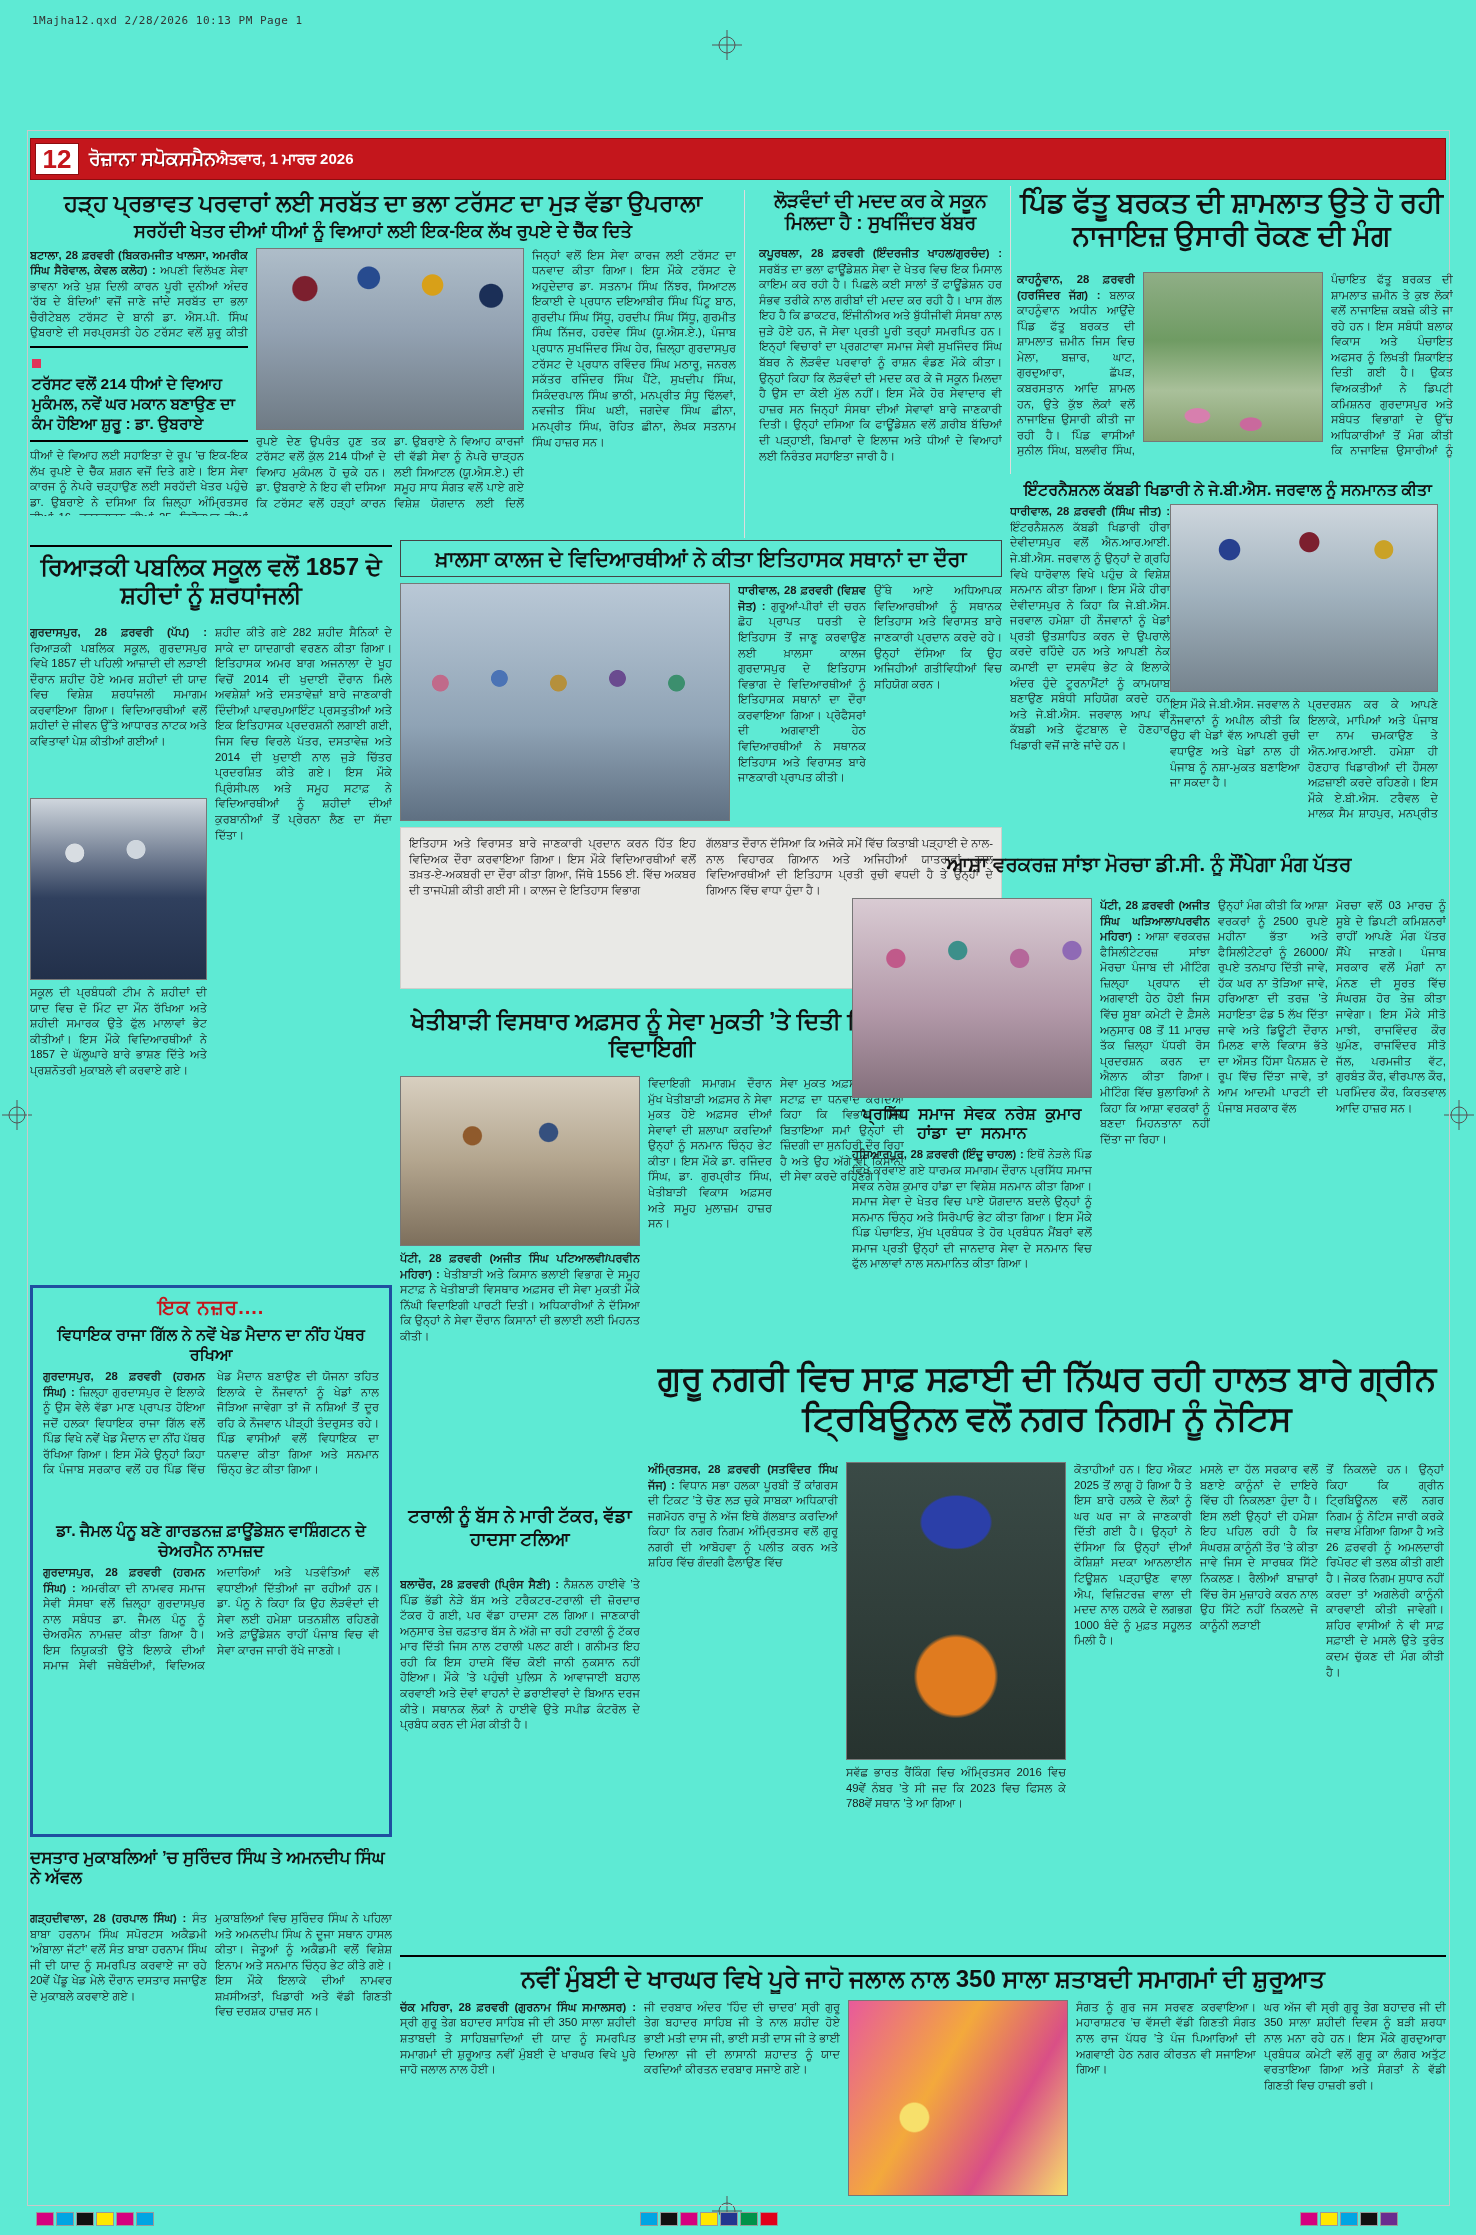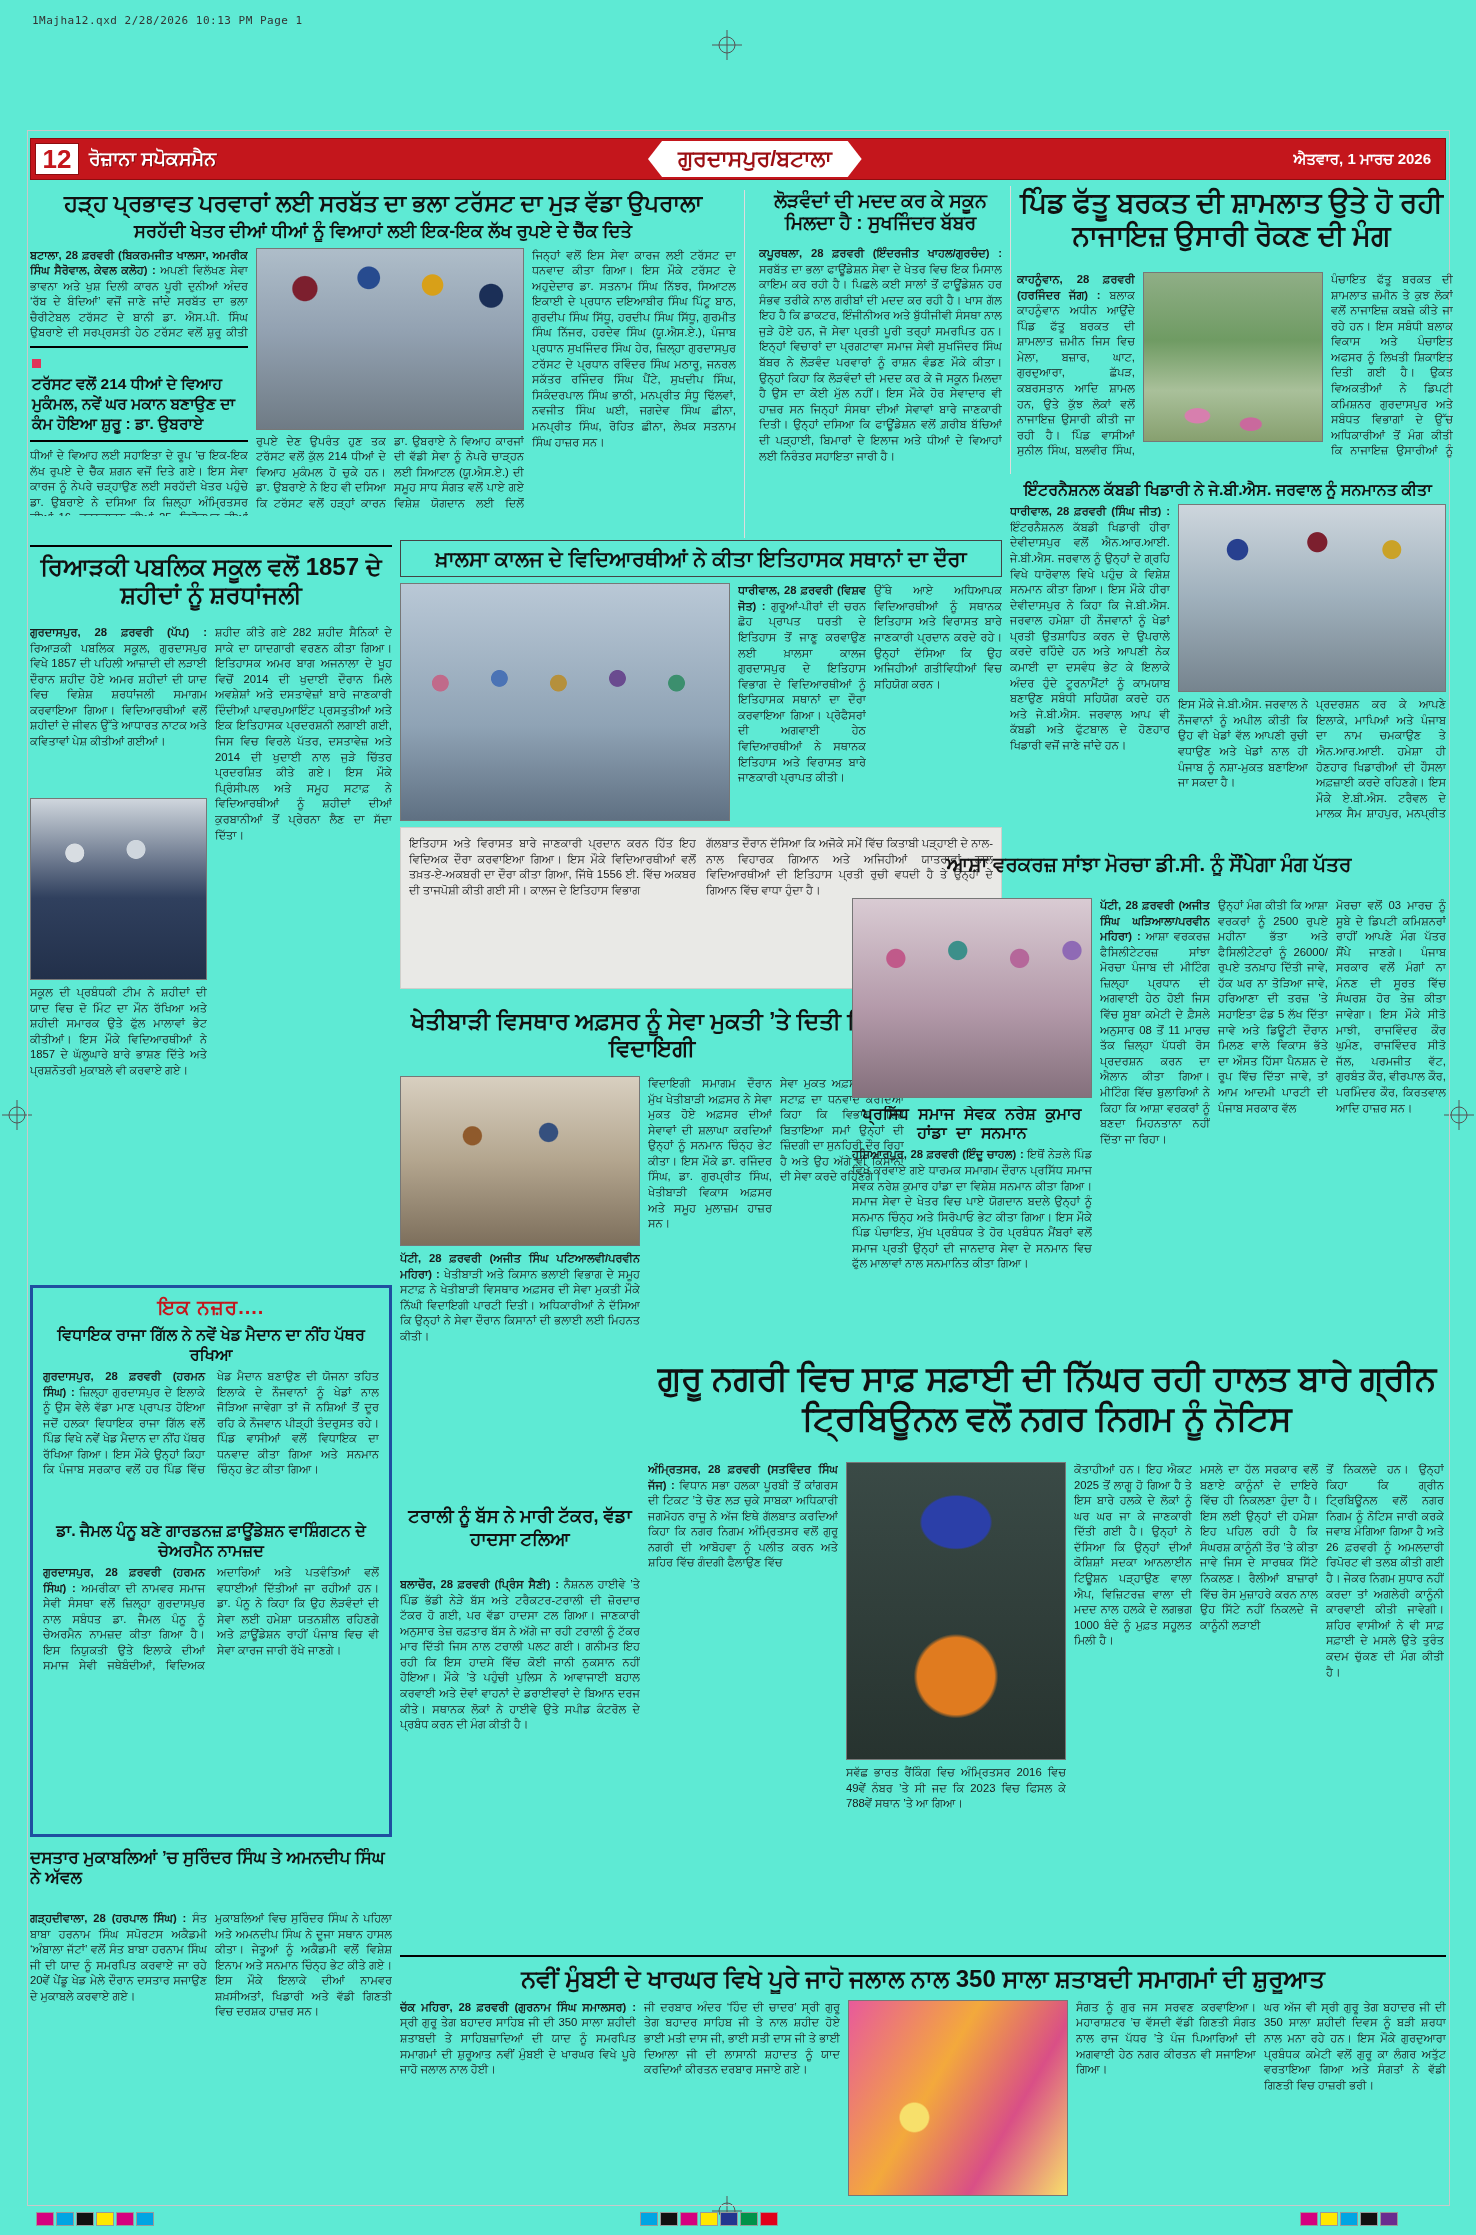--- a/index.html
+++ b/index.html
@@ -58,21 +58,21 @@
     linear-gradient(180deg,#aebdc9 0%,#93a2b2 45%,#6f7b85 100%);}
   .lead-under{display:flex;gap:8px;margin-top:4px;height:78px;}
   .lead-under .bt{flex:1;}
   
   .fattu-grid{display:grid;grid-template-columns:118px 180px 122px;gap:8px;margin-top:6px;height:186px;}
   .ph-fattu{width:180px;height:170px;background:
     radial-gradient(30px 18px at 30% 85%, #d77fae 40%, transparent 45%),
     radial-gradient(26px 16px at 60% 90%, #c9699d 40%, transparent 45%),
     linear-gradient(180deg,#8fae86 0%,#6f9b63 40%,#a9c09a 70%,#87a06f 100%);}
   
-  .kab-grid{display:flex;gap:8px;margin-top:5px;height:318px;}
+  .kab-grid{display:flex;margin-top:5px;height:318px;}
   .ph-kabaddi{width:268px;height:188px;background:
     radial-gradient(34px 34px at 22% 24%, #27408f 30%, transparent 33%),
     radial-gradient(32px 32px at 52% 20%, #7c1f2e 30%, transparent 33%),
     radial-gradient(30px 30px at 80% 24%, #caa227 30%, transparent 33%),
     linear-gradient(180deg,#cdd6dd 0%,#9fb0bc 50%,#76848e 100%);}
   .kab-right{display:flex;flex-direction:column;gap:5px;width:268px;}
   .kab-under{display:flex;gap:8px;height:125px;}
   .kab-under .bt{flex:1;}
   
   .ria-grid{display:grid;grid-template-columns:177px 177px;gap:8px;margin-top:6px;height:648px;}
@@ -160,23 +160,20 @@
       <circle cx="15" cy="15" r="8" fill="none" stroke="#555" stroke-width="1"></circle>
       <line x1="0" y1="15" x2="30" y2="15" stroke="#555" stroke-width="1"></line>
       <line x1="15" y1="0" x2="15" y2="30" stroke="#555" stroke-width="1"></line>
     </svg>
 
   <div class="frame"></div>
 
   <div class="masthead">
     <div class="pagenum">12</div>
     <div class="brand">ਰੋਜ਼ਾਨਾ ਸਪੋਕਸਮੈਨ</div>
-    <div class="section-wrap">
-      <div class="section">ਗੁਰਦਾਸਪੁਰ/ਬਟਾਲਾ</div>
-    </div>
     <div class="mdate">ਐਤਵਾਰ, 1 ਮਾਰਚ 2026</div>
   </div>
 
   <div class="abs b-lead">
     <div class="h-xl">ਹੜ੍ਹ ਪ੍ਰਭਾਵਤ ਪਰਵਾਰਾਂ ਲਈ ਸਰਬੱਤ ਦਾ ਭਲਾ ਟਰੱਸਟ ਦਾ ਮੁੜ ਵੱਡਾ ਉਪਰਾਲਾ</div>
     <div class="h-sub">ਸਰਹੱਦੀ ਖੇਤਰ ਦੀਆਂ ਧੀਆਂ ਨੂੰ ਵਿਆਹਾਂ ਲਈ ਇਕ-ਇਕ ਲੱਖ ਰੁਪਏ ਦੇ ਚੈੱਕ ਦਿਤੇ</div>
     <div class="lead-grid">
       <div class="lead-c1">
         <div class="bt" style="height:92px"><span class="dl">ਬਟਾਲਾ, 28 ਫ਼ਰਵਰੀ (ਬਿਕਰਮਜੀਤ ਖਾਲਸਾ, ਅਮਰੀਕ ਸਿੰਘ ਸੈਰੋਵਾਲ, ਕੇਵਲ ਕਲੋਹ) :</span> <span>ਅਪਣੀ ਵਿਲੱਖਣ ਸੇਵਾ ਭਾਵਨਾ ਅਤੇ ਖੁਸ਼ ਦਿਲੀ ਕਾਰਨ ਪੂਰੀ ਦੁਨੀਆਂ ਅੰਦਰ ‘ਰੱਬ ਦੇ ਬੰਦਿਆਂ’ ਵਜੋਂ ਜਾਣੇ ਜਾਂਦੇ ਸਰਬੱਤ ਦਾ ਭਲਾ ਚੈਰੀਟੇਬਲ ਟਰੱਸਟ ਦੇ ਬਾਨੀ ਡਾ. ਐਸ.ਪੀ. ਸਿੰਘ ਉਬਰਾਏ ਦੀ ਸਰਪ੍ਰਸਤੀ ਹੇਠ ਟਰੱਸਟ ਵਲੋਂ ਸ਼ੁਰੂ ਕੀਤੀ ‘ਹੜ੍ਹ ਪ੍ਰਭਾਵਤ ਪਰਿਵਾਰਾਂ ਦੀਆਂ ਧੀਆਂ ਦੇ ਵਿਆਹ’ ਯੋਜਨਾ ਤਹਿਤ ਅੱਜ ਜ਼ਿਲ੍ਹੇ ਦੇ ਹੜ੍ਹ ਪ੍ਰਭਾਵਤ ਪਰਿਵਾਰਾਂ ਦੀਆਂ</span></div>
         <div class="pull">

